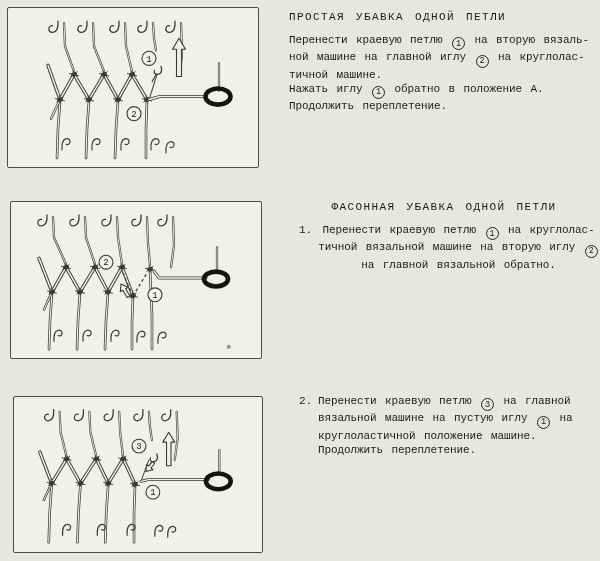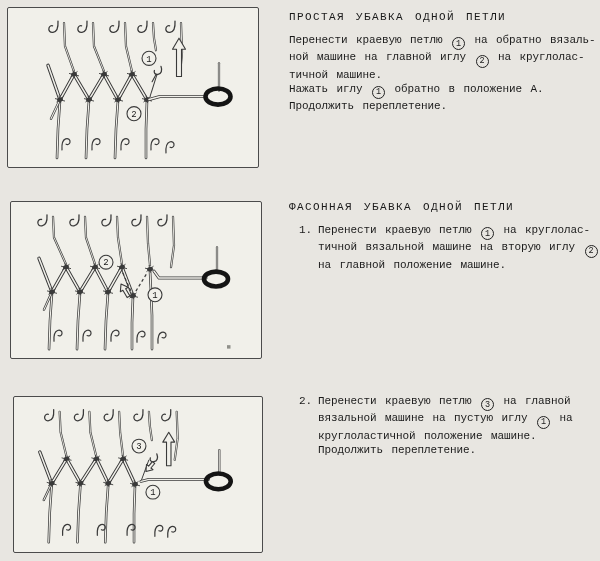--- a/index.html
+++ b/index.html
@@ -340,35 +340,35 @@
         <g>
           <circle cx="140" cy="97" r="7" fill="#f1f0ea" stroke="#3a3a3a" stroke-width="1.1"></circle>
           <text x="140" y="100.2" text-anchor="middle" font-size="9" font-family="'Liberation Mono','DejaVu Sans Mono',monospace" fill="#1a1a1a">1</text>
         </g>
       </svg>
     </div>
 
   <div class="text-section" style="left:289px;top:10px;">
     <div class="heading">ПРОСТАЯ УБАВКА ОДНОЙ ПЕТЛИ</div>
     <div class="body">
-        <div class="line"><span>Перенести краевую петлю </span><span class="cnum">1</span><span> на обратно вязаль-</span></div>
+        <div class="line"><span>Перенести краевую петлю </span><span class="cnum">1</span><span> на вторую вязаль-</span></div>
         <div class="line"><span>ной машине на главной иглу </span><span class="cnum">2</span><span> на круглолас-</span></div>
         <div class="line"><span>тичной машине.</span></div>
         <div class="line"><span>Нажать иглу </span><span class="cnum">1</span><span> обратно в положение А.</span></div>
         <div class="line"><span>Продолжить переплетение.</span></div>
       </div>
   </div>
 
-  <div class="text-section" style="left:289px;top:200px;">
+  <div class="text-section" style="left:289px;top:200px;text-align:center;">
     <div class="heading">ФАСОННАЯ УБАВКА ОДНОЙ ПЕТЛИ</div>
     <div class="body list">
         <span class="list-num">1.</span>
         <div class="line"><span>Перенести краевую петлю </span><span class="cnum">1</span><span> на круглолас-</span></div>
         <div class="line"><span>тичной вязальной машине на вторую иглу </span><span class="cnum">2</span></div>
-        <div class="line"><span>на главной положение машине.</span></div>
+        <div class="line"><span>на главной вязальной обратно.</span></div>
       </div>
   </div>
 
   <div class="text-section" style="left:289px;top:394px;">
 
     <div class="body list">
         <span class="list-num">2.</span>
         <div class="line"><span>Перенести краевую петлю </span><span class="cnum">3</span><span> на главной</span></div>
         <div class="line"><span>вязальной машине на пустую иглу </span><span class="cnum">1</span><span> на</span></div>
         <div class="line"><span>круглоластичной положение машине.</span></div>

